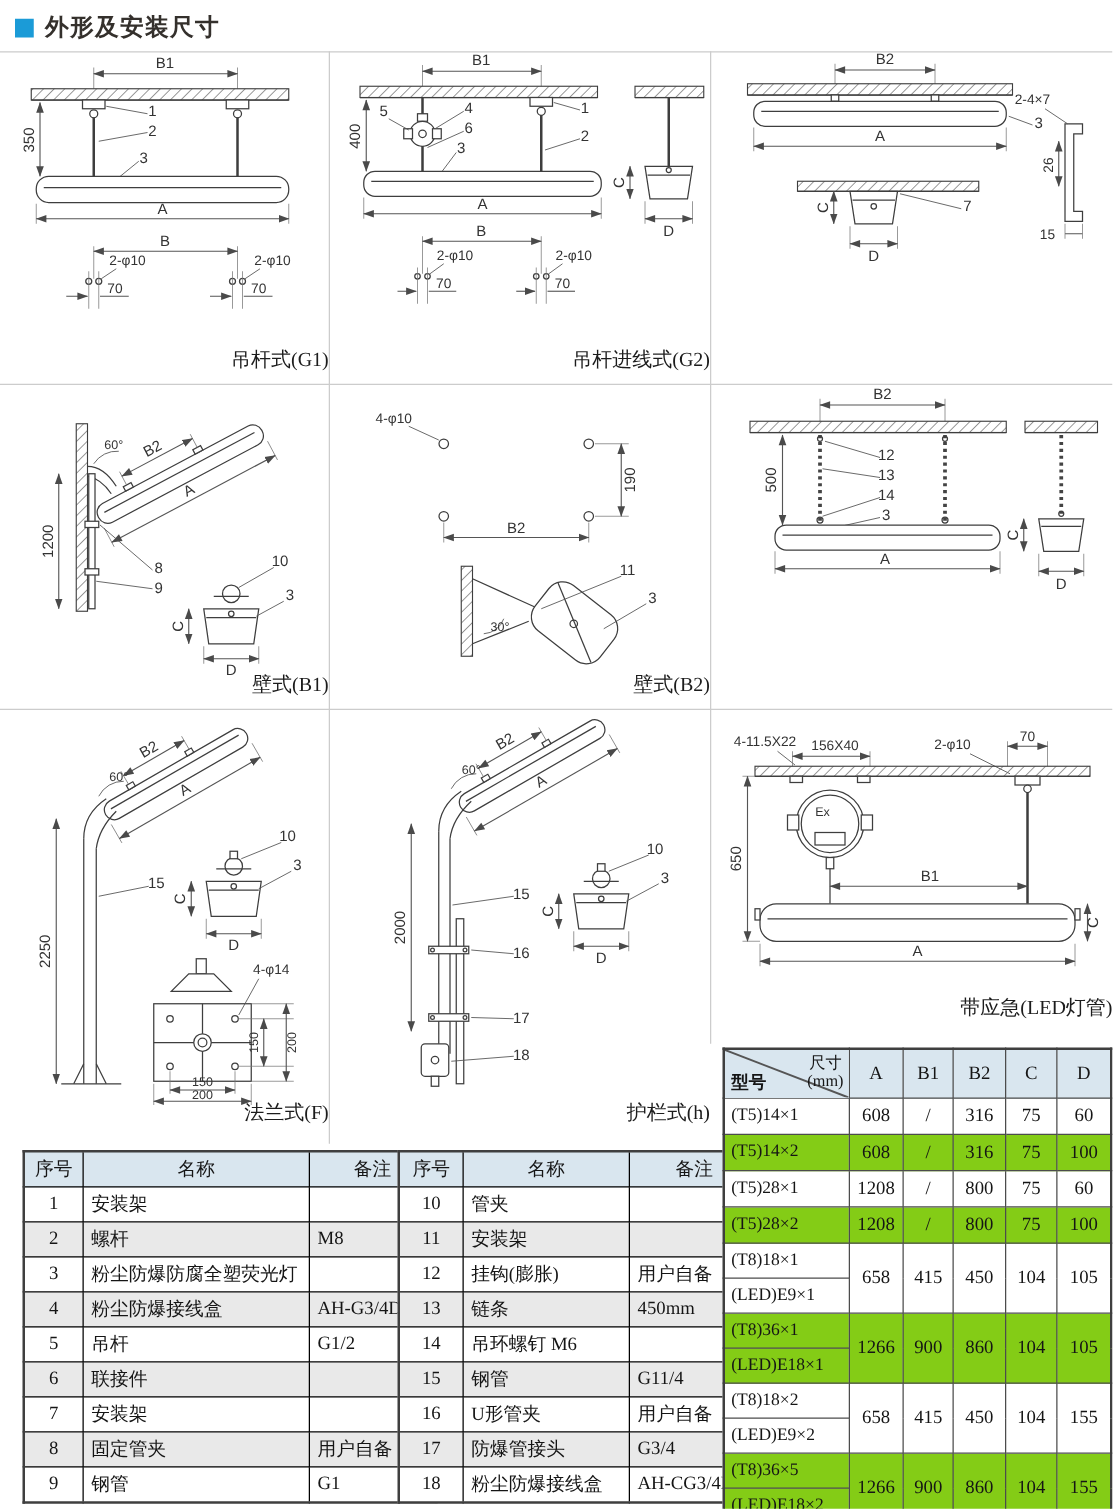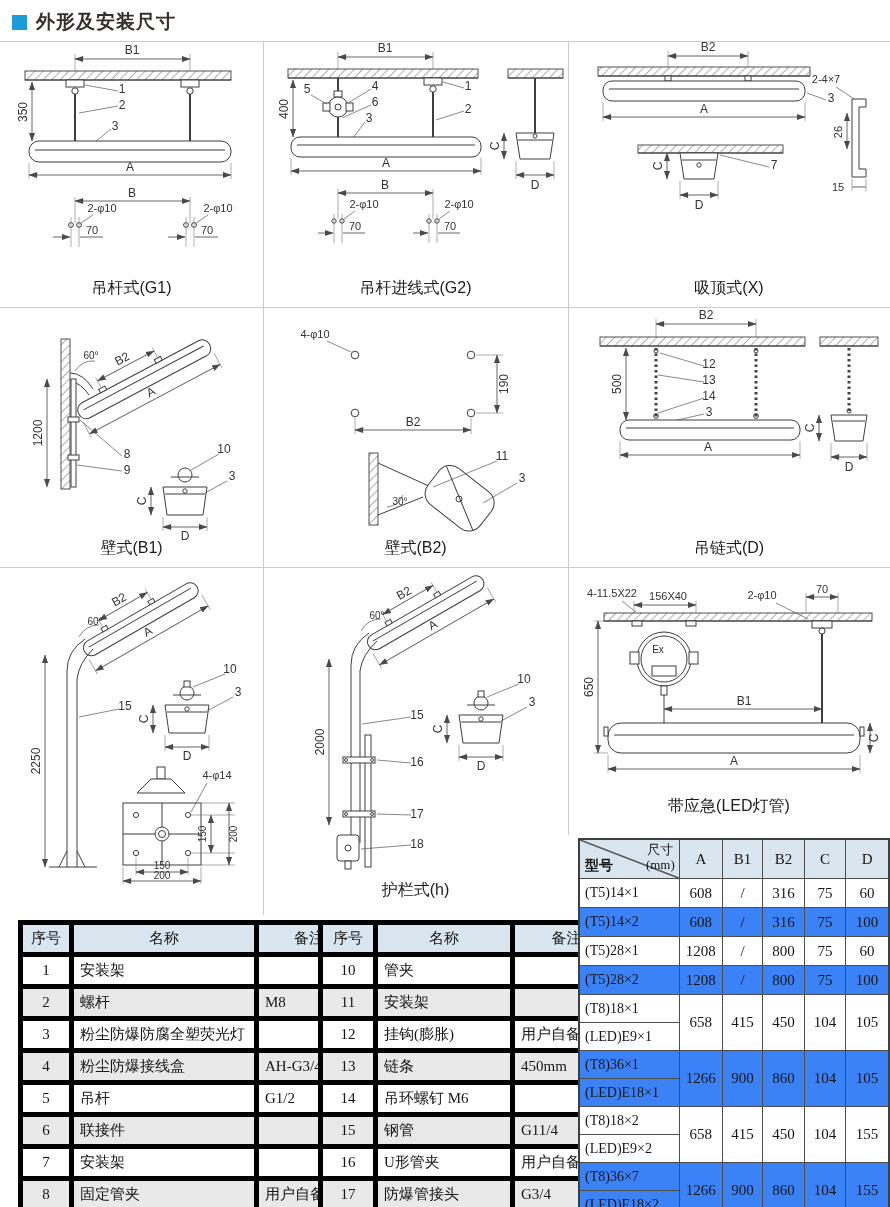--- a/index.html
+++ b/index.html
@@ -3,49 +3,49 @@
 <meta charset="utf-8">
 <style>
   html,body{margin:0;padding:0;}
   body{width:890px;height:1207px;position:relative;background:#ffffff;
        font-family:"Liberation Sans",sans-serif;color:#222;overflow:hidden;}
   .title{position:absolute;left:12px;top:9px;display:flex;align-items:center;gap:9px;
          font-size:19px;font-weight:bold;color:#34302c;letter-spacing:1px;}
   .sq{width:15px;height:15px;background:#1b9bd7;}
   .gline{position:absolute;background:#cccccc;}
   .panel{position:absolute;}
-  .cap{position:absolute;left:0;right:0;text-align:center;
-       font-family:Liberation Sans, sans-serif;font-size:16px;color:#1c1c1c;}
+  .cap{position:absolute;left:0;right:0;text-align:right;
+       font-family:Liberation Serif, serif;font-size:16px;color:#1c1c1c;}
   svg.draw{display:block;margin:0 auto;}
   svg text{font-family:"Liberation Sans",sans-serif;font-size:11px;fill:#333;text-anchor:middle;}
   svg text.cn{font-size:12px;}
   svg text.sm{font-size:10px;}
   .dr{stroke:#3e3e3e;fill:none;stroke-width:1;}
   .drf{stroke:#3e3e3e;fill:#ffffff;stroke-width:1;}
   .thk{stroke:#3e3e3e;stroke-width:2;fill:none;}
   .dim{stroke:#555;stroke-width:0.9;fill:none;}
   .ext{stroke:#777;stroke-width:0.6;fill:none;}
   .ldr{stroke:#555;stroke-width:0.7;fill:none;}
   .cha{stroke:#444;stroke-width:3;stroke-dasharray:2.5 3;fill:none;}
   .hz{fill:url(#hat);stroke:#3e3e3e;stroke-width:0.9;}
   
   .ptable{border-collapse:collapse;font-family:"Liberation Serif",serif;font-size:15px;
           color:#151515;border:2px solid #3f3f3f;position:absolute;background:#fff;}
-  .ptable th,.ptable td{border:5px solid #000000;height:27px;padding:0 6px;font-weight:normal;white-space:nowrap;}
+  .ptable th,.ptable td{border:1px solid #000000;height:27px;padding:0 6px;font-weight:normal;white-space:nowrap;}
   .ptable th{background:#d9e6ef;text-align:center;}
   .ptable td.no{text-align:center;padding:0 4px;}
   .ptable tr.sh td{background:#e9e9e9;}
   .dimtable{border-collapse:collapse;font-family:"Liberation Serif",serif;font-size:15px;
             color:#151515;border:2px solid #3f3f3f;position:absolute;background:#fff;}
   .dimtable th,.dimtable td{border:1px solid #4c4c4c;text-align:center;font-weight:normal;padding:0 3px;white-space:nowrap;}
   .dimtable th{background:#d9e6ef;height:38px;}
   .dimtable td.mod{text-align:left;padding:0 5px;font-size:14px;}
   .dimtable tr.sg td{height:28px;}
   .dimtable tr.db td{height:27px;}
-  .dimtable tr.sh td{background:#3b82f6;}
+  .dimtable tr.sh td{background:#84cc16;}
   .corner{position:relative;width:102px;padding:0;}
   .corner .ct{position:absolute;top:3px;right:4px;text-align:center;font-size:13px;line-height:1.12;}
   .corner .cb{position:absolute;bottom:3px;left:5px;font-size:14px;font-weight:bold;}
   .corner svg{position:absolute;left:0;top:0;width:100%;height:100%;}
 </style>
 </head>
 <body>
 
 <svg width="0" height="0" style="position:absolute" aria-hidden="true">
   <defs>
@@ -236,21 +236,20 @@
     <path class="drf" d="M284,58 L298,58 L298,66 L291,66 L291,128 L298,128 L298,136 L284,136 Z"></path>
     <text x="258" y="42">2-4×7</text>
       <line class="ldr" x1="268" y1="46" x2="286" y2="58"></line>
     <line class="dim" x1="279" y1="72" x2="279" y2="108" marker-start="url(#as)" marker-end="url(#ae)"></line>
     <text x="274" y="91" transform="rotate(-90 274 91)">26</text>
     <line class="dim" x1="284" y1="146" x2="298" y2="146"></line>
     <line class="ext" x1="284" y1="138" x2="284" y2="150"></line>
       <line class="ext" x1="298" y1="138" x2="298" y2="150"></line>
     <text x="270" y="150">15</text>
   </svg>
-  <div class="cap" style="bottom:8px">吸顶式(X)</div>
 </div>
 
 <div class="panel" style="left:0;top:307px;width:263px;height:260px">
   <svg class="draw" width="253" height="234" viewBox="0 0 253 234">
     <rect class="hz" x="56" y="32" width="9" height="150"></rect>
     <g transform="rotate(-28 80 110)">
       <rect class="drf" x="76" y="96" width="148" height="17" rx="8"></rect>
         <line class="dr" x1="82" y1="103" x2="218" y2="103"></line>
       <rect class="drf" x="105" y="92" width="7" height="4"></rect>
         <rect class="drf" x="168" y="92" width="7" height="4"></rect>
@@ -365,21 +364,20 @@
     <circle class="dr" cx="281" cy="104" r="2"></circle>
     <path class="drf" d="M263,108 L299,108 L295,134 L267,134 Z"></path>
       <line class="dr" x1="265" y1="114" x2="297" y2="114"></line>
     <line class="dim" x1="251" y1="108" x2="251" y2="134" marker-start="url(#as)" marker-end="url(#ae)"></line>
     <text class="cn" x="246" y="121" transform="rotate(-90 246 121)">C</text>
     <line class="ext" x1="263" y1="136" x2="263" y2="154"></line>
       <line class="ext" x1="299" y1="136" x2="299" y2="154"></line>
     <line class="dim" x1="263" y1="150" x2="299" y2="150" marker-start="url(#as)" marker-end="url(#ae)"></line>
     <text class="cn" x="281" y="164">D</text>
   </svg>
-  <div class="cap" style="bottom:8px">吊链式(D)</div>
 </div>
 
 <div class="panel" style="left:0;top:567px;width:263px;height:348px">
   <svg class="draw" width="253" height="318" viewBox="0 0 253 318">
     <g transform="rotate(-30 86 88)">
       <rect class="drf" x="82" y="74" width="130" height="16" rx="8"></rect>
         <line class="dr" x1="88" y1="80" x2="206" y2="80"></line>
       <rect class="drf" x="108" y="70" width="6" height="4"></rect>
         <rect class="drf" x="162" y="70" width="6" height="4"></rect>
       <line class="ext" x1="110" y1="70" x2="110" y2="58"></line>
@@ -442,20 +440,21 @@
     <text class="sm" x="232" y="267" transform="rotate(-90 232 267)">200</text>
     <line class="ext" x1="131" y1="290" x2="131" y2="308"></line>
       <line class="ext" x1="183" y1="290" x2="183" y2="308"></line>
     <line class="dim" x1="131" y1="305" x2="183" y2="305" marker-start="url(#as)" marker-end="url(#ae)"></line>
     <text class="sm" x="157" y="302">150</text>
     <line class="ext" x1="118" y1="300" x2="118" y2="317"></line>
       <line class="ext" x1="196" y1="300" x2="196" y2="317"></line>
     <line class="dim" x1="118" y1="314" x2="196" y2="314" marker-start="url(#as)" marker-end="url(#ae)"></line>
     <text class="sm" x="157" y="312">200</text>
   </svg>
+  <div class="cap" style="bottom:14px">法兰式(F)</div>
 </div>
 
 <div class="panel" style="left:263px;top:567px;width:305px;height:348px">
   <svg class="draw" width="305" height="318" viewBox="0 0 305 318">
     <g transform="rotate(-30 112 82)">
       <rect class="drf" x="108" y="68" width="132" height="16" rx="8"></rect>
         <line class="dr" x1="114" y1="74" x2="234" y2="74"></line>
       <rect class="drf" x="134" y="64" width="6" height="4"></rect>
         <rect class="drf" x="190" y="64" width="6" height="4"></rect>
       <line class="ext" x1="136" y1="64" x2="136" y2="52"></line>
@@ -748,21 +747,21 @@
         <td rowspan="2">658</td>
         <td rowspan="2">415</td>
         <td rowspan="2">450</td>
         <td rowspan="2">104</td>
         <td rowspan="2">155</td>
       </tr>
   <tr class="db">
         <td class="mod">(LED)E9×2</td>
       </tr>
   <tr class="db sh">
-        <td class="mod">(T8)36×7</td>
+        <td class="mod">(T8)36×5</td>
         <td rowspan="2">1266</td>
         <td rowspan="2">900</td>
         <td rowspan="2">860</td>
         <td rowspan="2">104</td>
         <td rowspan="2">155</td>
       </tr>
   <tr class="db sh">
         <td class="mod">(LED)E18×2</td>
       </tr>
 </tbody>

